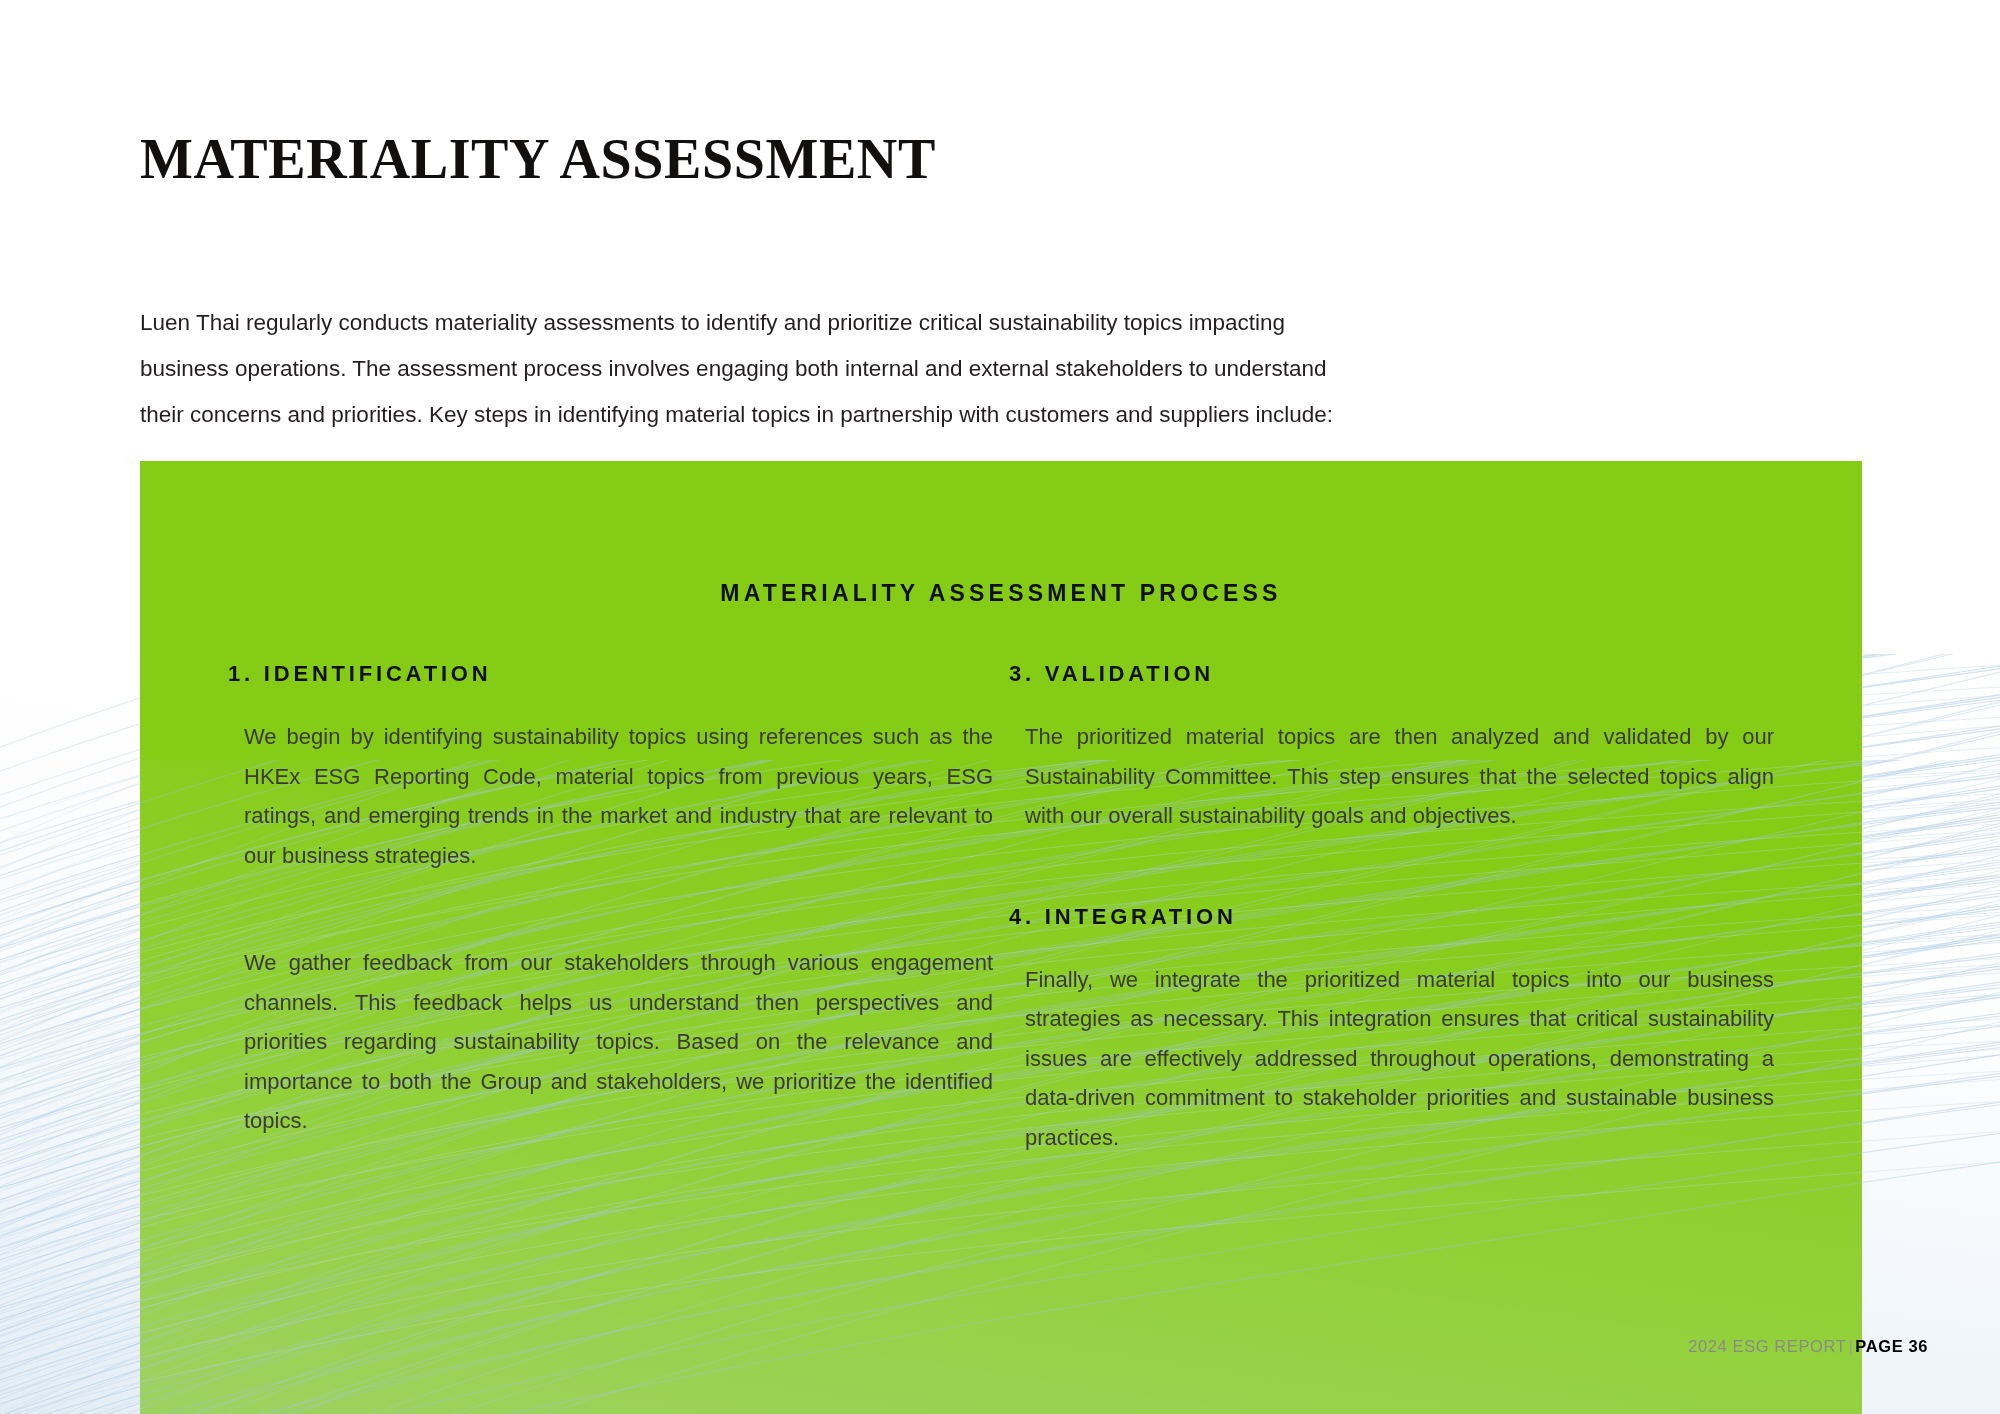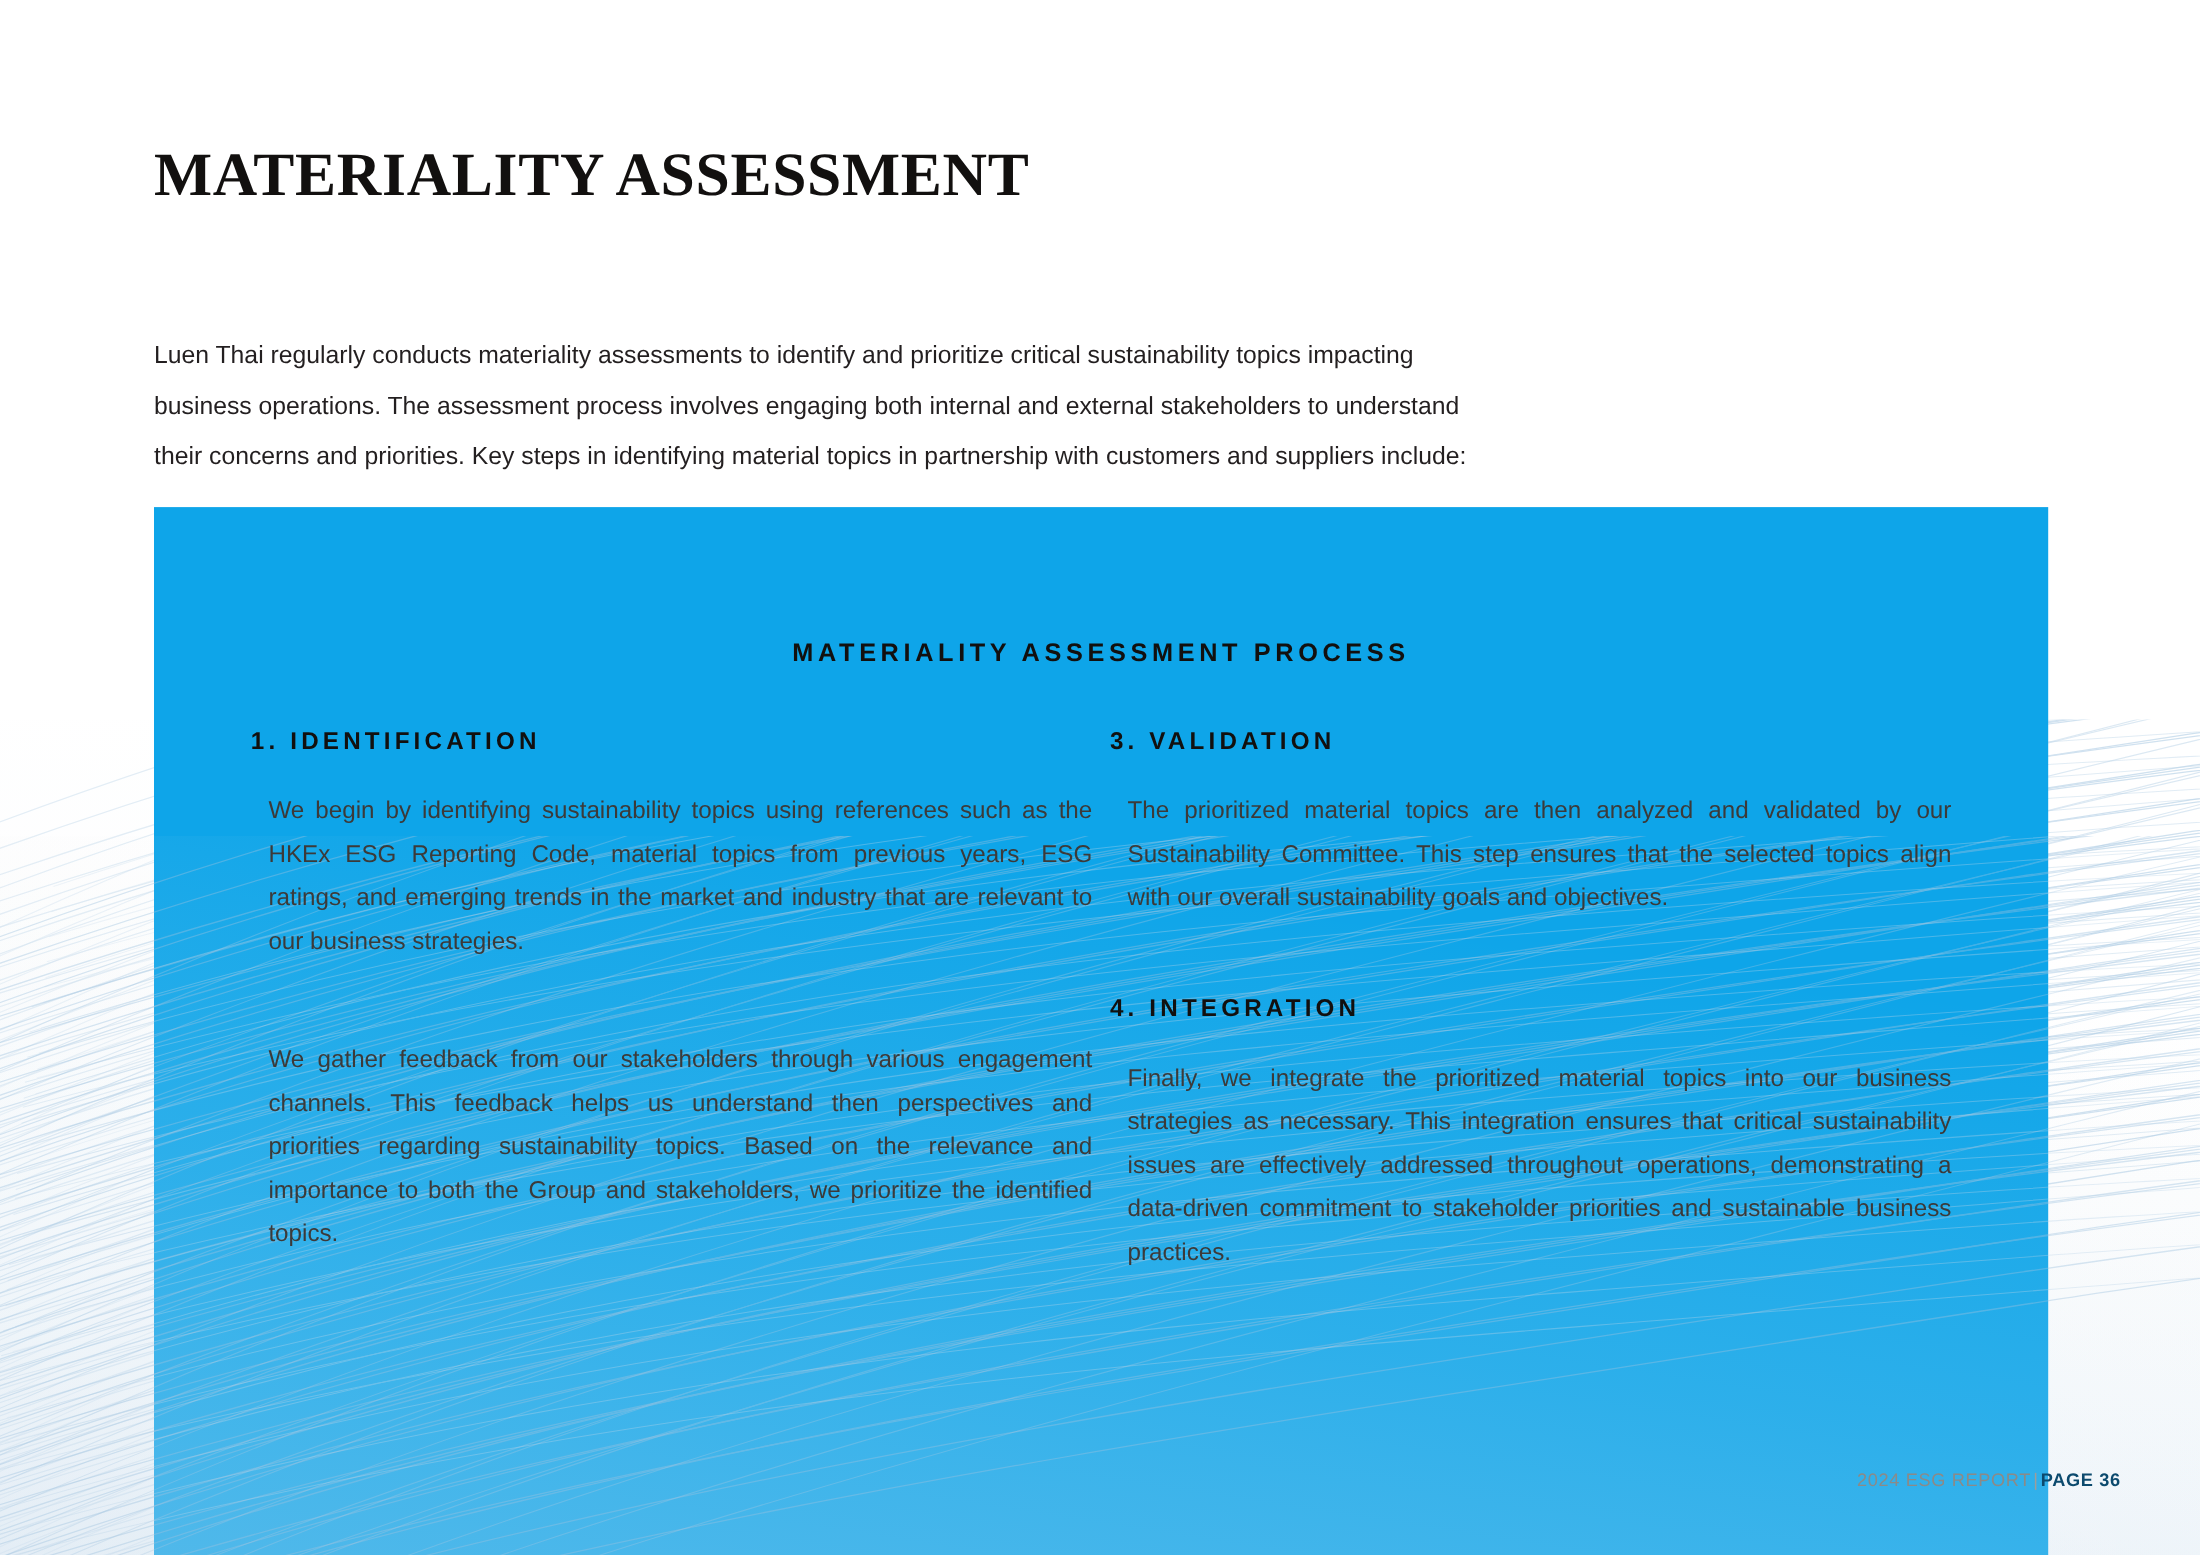--- a/index.html
+++ b/index.html
@@ -34,21 +34,21 @@
   }
   .wave-art svg { display: block; width: 100%; height: 100%; }
 
   
   .process-panel {
     position: absolute;
     left: 140px;
     top: 461px;
     width: 1722px;
     height: 953px;
-    background: #0ea5e9;
+    background: #84cc16;
     z-index: 2;
   }
 
   
   .panel-wave {
     position: absolute;
     left: -140px;
     top: 299px;          
     width: 2000px;
     height: 760px;
@@ -146,21 +146,21 @@
     bottom: 58px;
     font-size: 16.5px;
     letter-spacing: 0.6px;
     color: #8B8A88;
     text-transform: uppercase;
     z-index: 5;
     white-space: nowrap;
   }
   .footer .page-num {
     font-weight: 700;
-    color: #0c4a6e;
+    color: #000000;
   }
   .footer .sep { color: #9E9D9B; margin: 0 2px; }
 </style>
 </head>
 <body>
 
 <div class="page">
 
   <div class="wave-art">
     <svg viewBox="0 0 2000 760" preserveAspectRatio="none" xmlns="http://www.w3.org/2000/svg">

